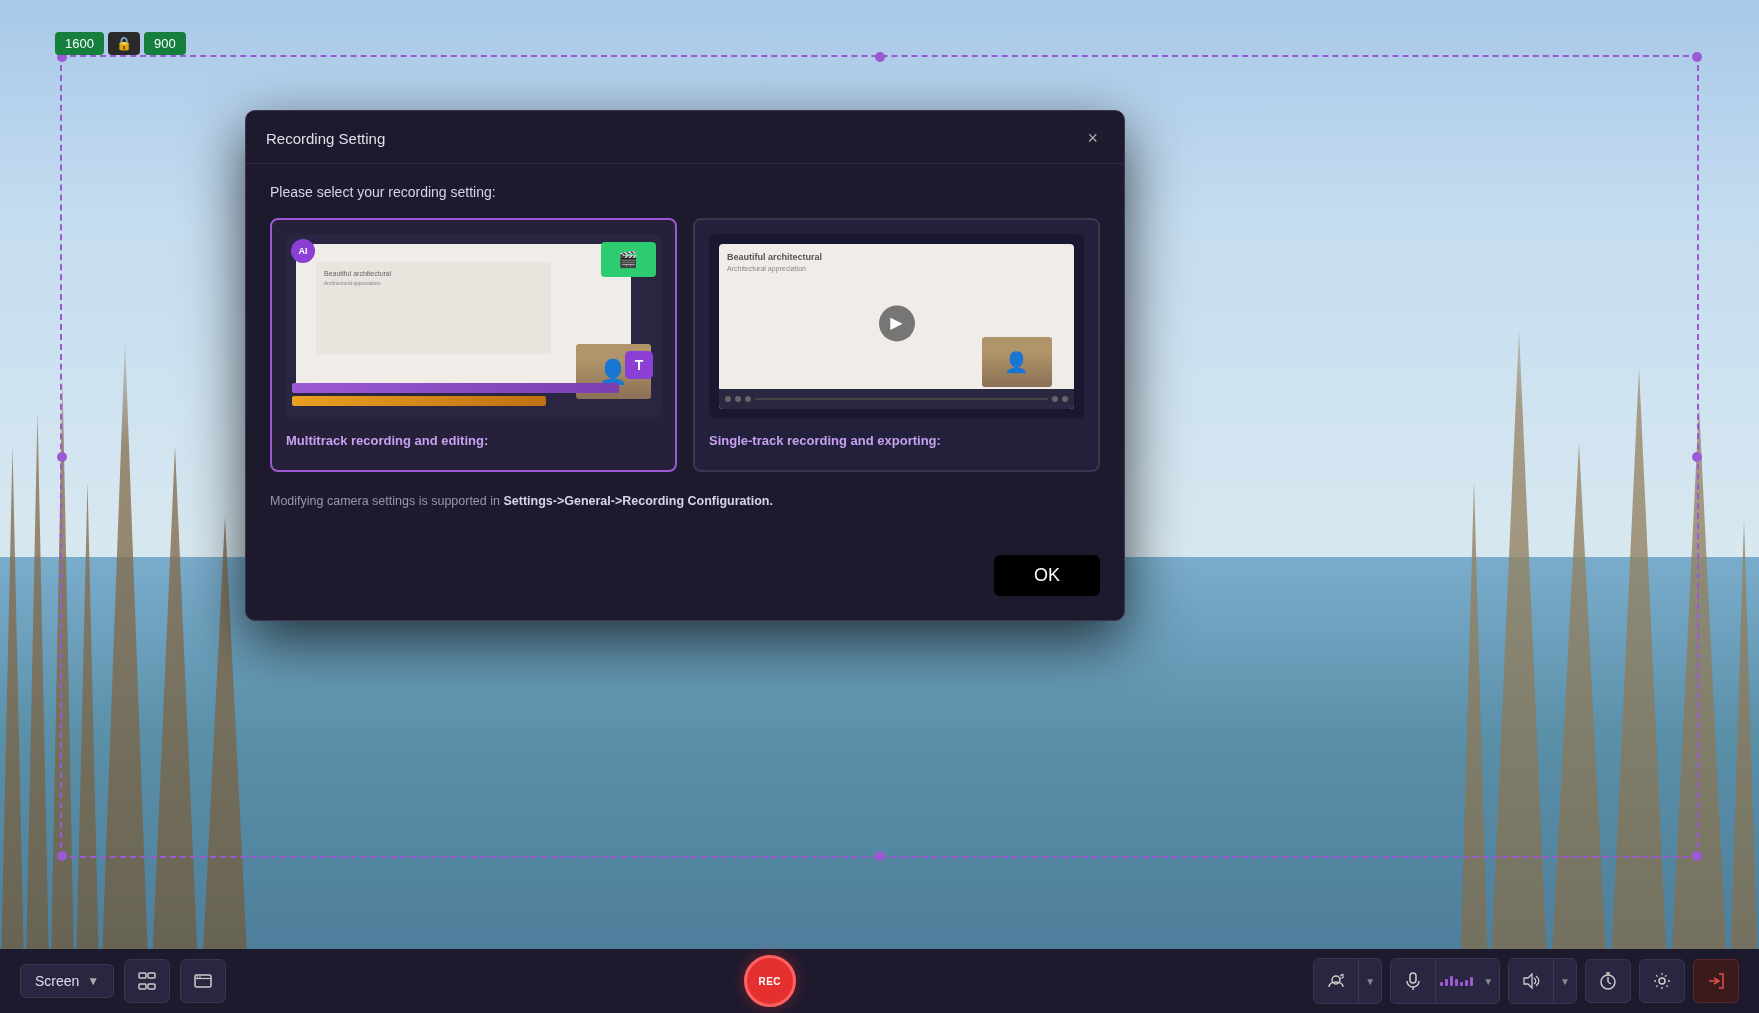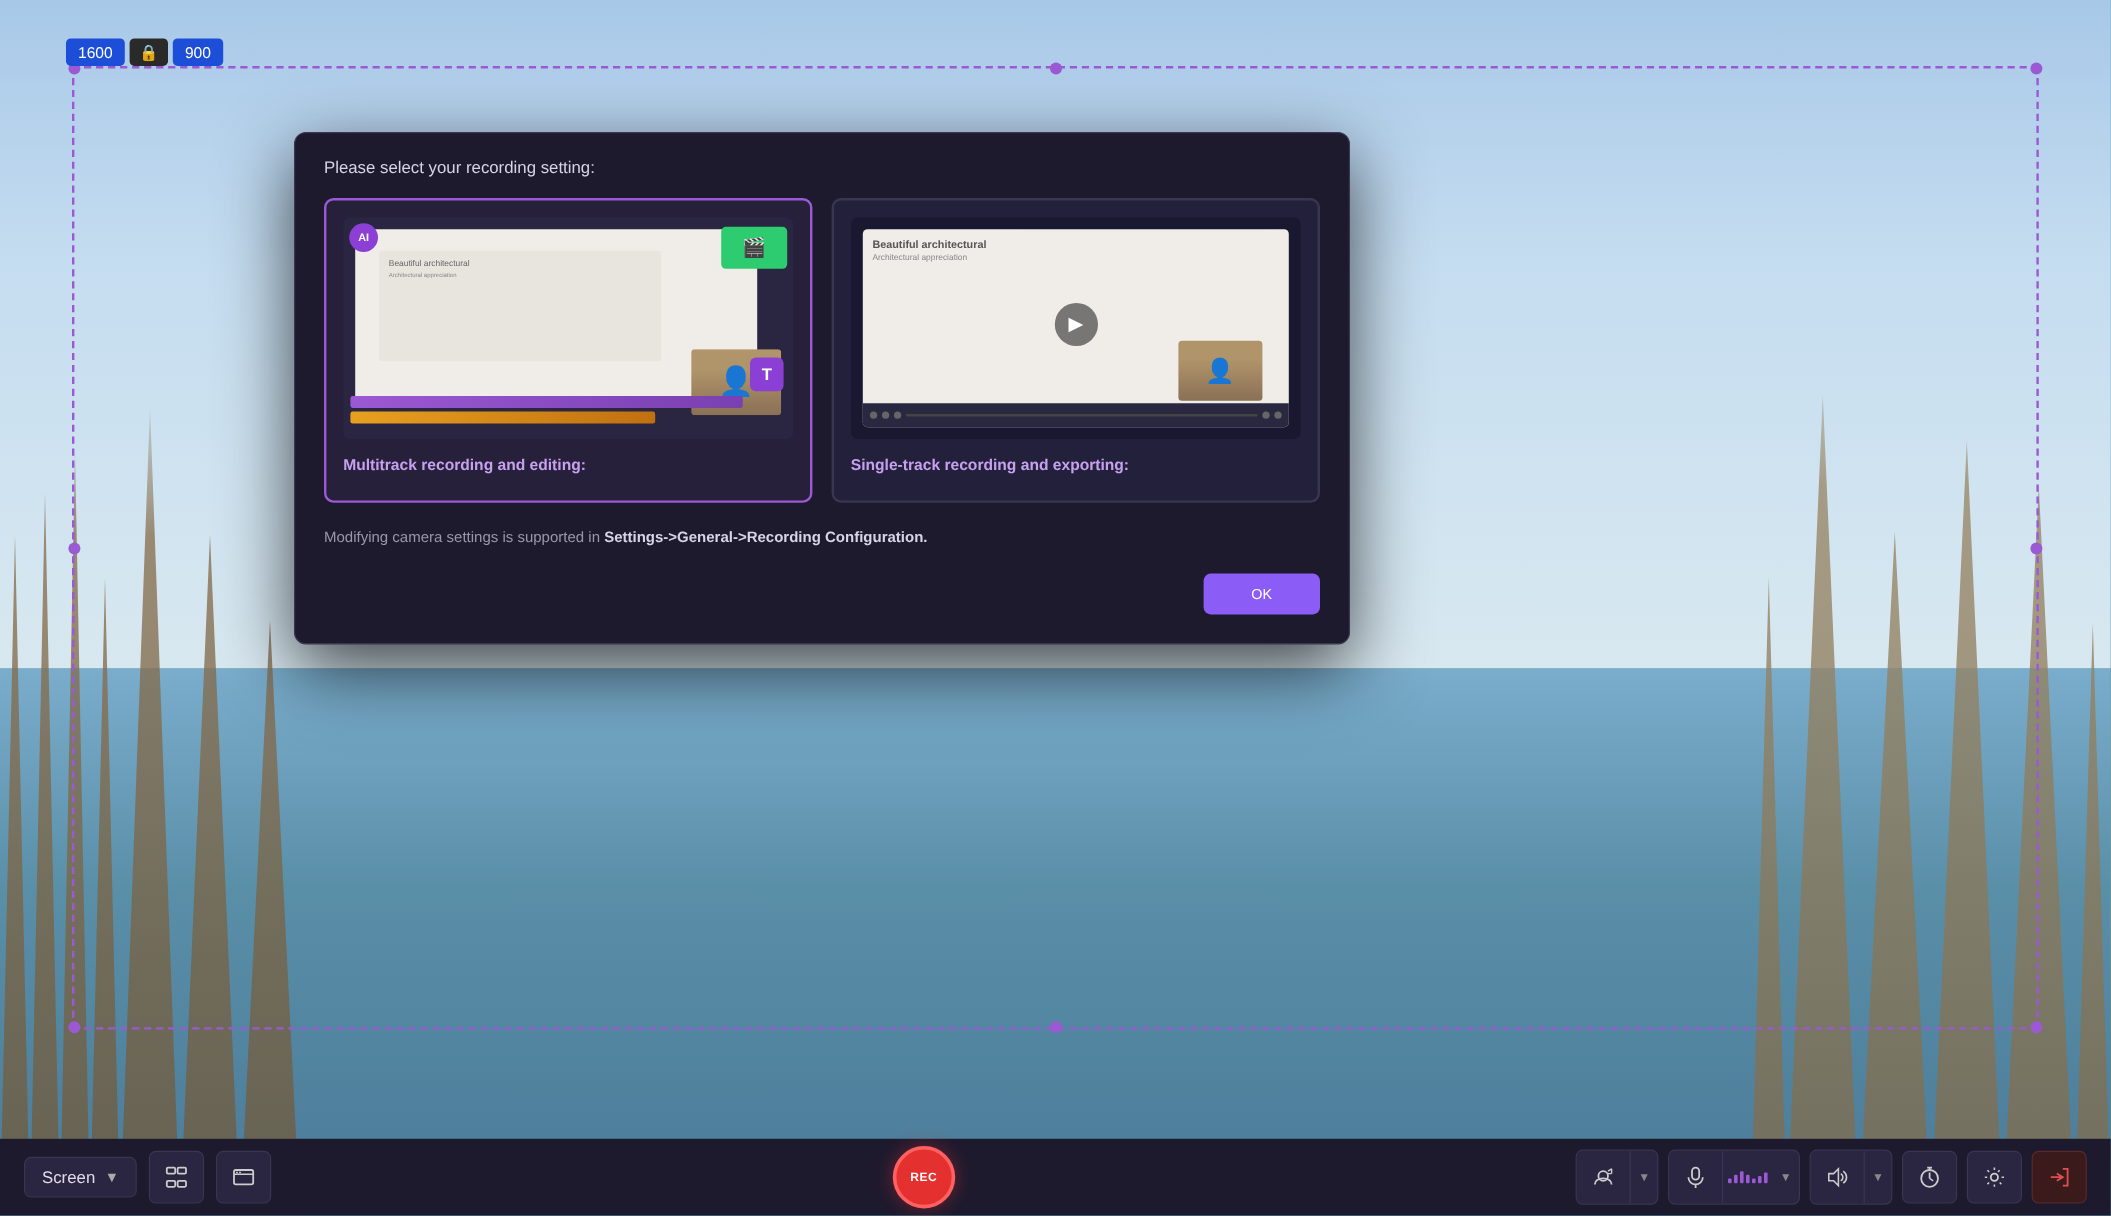--- a/index.html
+++ b/index.html
@@ -82,21 +82,21 @@
     .size-indicator {
       position: absolute;
       top: 32px;
       left: 55px;
       display: flex;
       align-items: center;
       gap: 4px;
       z-index: 10;
     }
     .size-box {
-      background: #1d4ed8;
+      background: #15803d;
       color: #fff;
       font-size: 13px;
       padding: 4px 10px;
       border-radius: 4px;
       font-weight: 500;
     }
     .size-lock {
       background: #2a2a2a;
       color: #aaa;
       font-size: 13px;
@@ -394,29 +394,30 @@
       color: #d8d4e8;
       font-weight: 600;
     }
 
     
     .modal-footer {
       display: flex;
       justify-content: flex-end;
     }
     .ok-btn {
-      background: #8b5cf6;
+      background: #000000;
       color: #fff;
       border: none;
       border-radius: 6px;
       padding: 10px 40px;
-      font-size: 12px;
+      font-size: 18px;
       font-weight: 500;
       cursor: pointer;
       transition: background 0.2s;
+      margin-top: 24px;
     }
 
     
     .bottom-toolbar {
       position: absolute;
       bottom: 0;
       left: 0;
       right: 0;
       height: 64px;
       background: #1e1a2e;
@@ -542,20 +543,24 @@
   <div class="canvas-handle top-mid"></div>
   <div class="canvas-handle top-right"></div>
   <div class="canvas-handle mid-left"></div>
   <div class="canvas-handle mid-right"></div>
   <div class="canvas-handle bottom-left"></div>
   <div class="canvas-handle bottom-mid"></div>
   <div class="canvas-handle bottom-right"></div>
 </div>
 
 <div class="modal-overlay">
+  <div class="modal-header">
+    <span class="modal-title">Recording Setting</span>
+    <button class="modal-close-btn">×</button>
+  </div>
   <div class="modal-body">
     <p class="modal-subtitle">Please select your recording setting:</p>
 
     <div class="recording-options">
 
       <div class="option-card selected">
         <div class="card-preview">
           <div class="preview-multitrack">
 
             <div class="preview-screen-bg">

